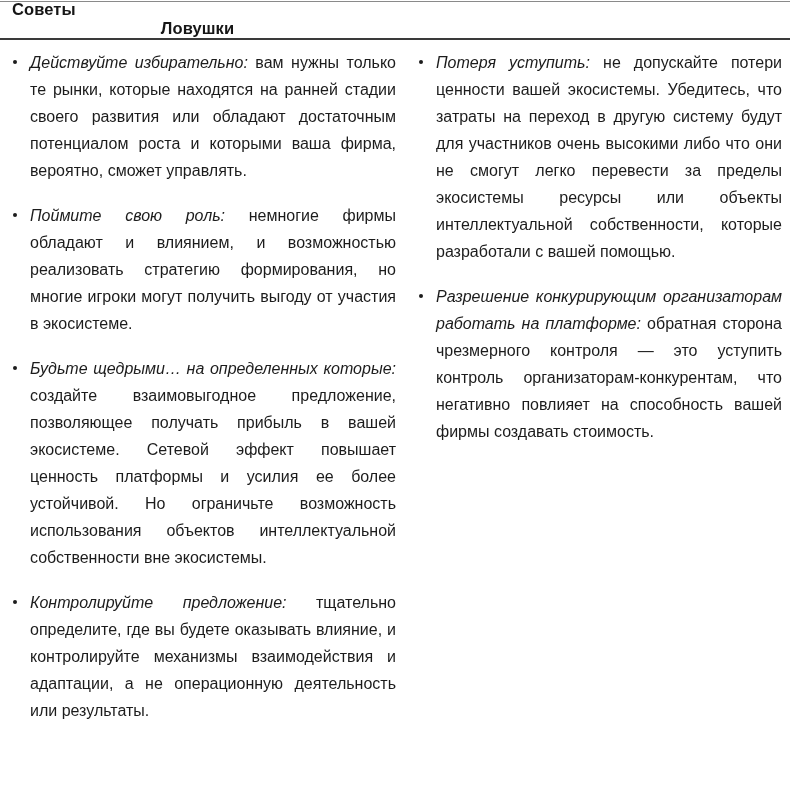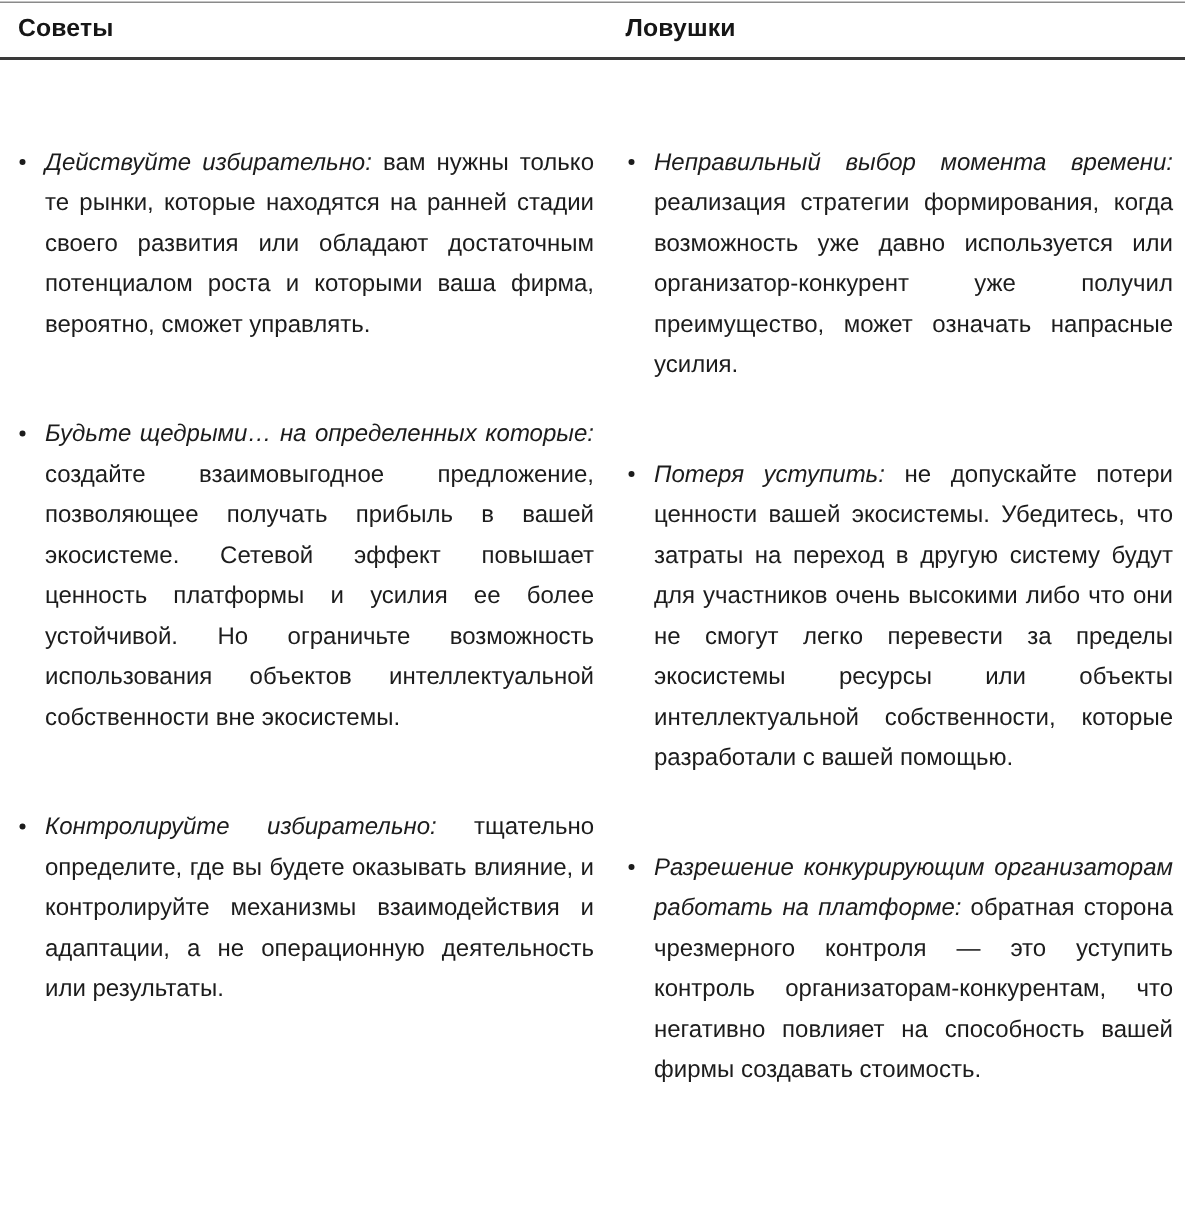--- a/index.html
+++ b/index.html
@@ -42,32 +42,33 @@
     background: #3a3a3a;
   }
 
   .header-row {
     position: absolute;
     left: 0;
     top: 0;
     width: 790px;
     height: 38px;
     display: flex;
+    flex-direction: column;
   }
   .header-cell {
     box-sizing: border-box;
     font-size: 16.5px;
     font-weight: bold;
     letter-spacing: 0.1px;
     color: #161616;
     display: flex;
     align-items: center;
   }
   .header-cell.left  { width: 406px; padding-left: 12px; }
-  .header-cell.right { width: 384px; padding-left: 11px; }
+  .header-cell.right { width: 384px; padding-left: 11px; justify-content: center; }
 
   .columns {
     position: absolute;
     left: 0;
     top: 40px;
     width: 790px;
     display: flex;
     align-items: flex-start;
   }
 
@@ -87,21 +88,20 @@
     position: relative;
     padding-left: 18px;
     margin-bottom: 18px;
     font-size: 16px;
     line-height: 27px;
     text-align: justify;
     text-justify: inter-word;
     color: #1c1c1c;
     -webkit-hyphens: none;
     hyphens: none;
-    margin-top: 46px;
   }
   li.bullet:last-child { margin-bottom: 0; }
 
   li.bullet > .dot {
     position: absolute;
     left: 1px;
     top: 11px;
     width: 4px;
     height: 4px;
     border-radius: 50%;
@@ -137,42 +137,42 @@
   <div class="columns">
 
     <div class="col left clipped">
       <ul class="bullets">
 
         <li class="bullet">
           <span class="dot"></span>
           <span class="lead">Действуйте избирательно:</span><span> вам нужны только те рынки, которые находятся на ранней стадии своего развития или обладают достаточным потенциалом роста и которыми ваша фирма, вероятно, сможет управлять.</span>
         </li>
 
+        <li class="bullet">
+          <span class="dot"></span>
+          <span class="lead">Поймите свою роль:</span><span> немногие фирмы обладают и влиянием, и возможностью реализовать стратегию формирования, но многие игроки могут получить выгоду от участия в экосистеме.</span>
+        </li>
 
         <li class="bullet">
           <span class="dot"></span>
           <span class="lead">Будьте щедрыми… на определенных которые:</span><span> создайте взаимовыгодное предложение, позволяющее получать прибыль в вашей экосистеме. Сетевой эффект повышает ценность платформы и усилия ее более устойчивой. Но ограничьте возможность использования объектов интеллектуальной собственности вне экосистемы.</span>
         </li>
 
 
         <li class="bullet">
           <span class="dot"></span>
-          <span class="lead">Контролируйте избирательно:</span><span> тщательно определите, где вы будете оказывать влияние, и контролируйте механизмы взаимодействия и адаптации, а не операционную деятельность или результаты.</span>
+          <span class="lead">Контролируйте предложение:</span><span> тщательно определите, где вы будете оказывать влияние, и контролируйте механизмы взаимодействия и адаптации, а не операционную деятельность или результаты.</span>
         </li>
 
       </ul>
     </div>
 
     <div class="col right clipped">
       <ul class="bullets">
 
-        <li class="bullet">
-          <span class="dot"></span>
-          <span class="lead">Неправильный выбор момента времени:</span><span> реализация стратегии формирования, когда возможность уже давно используется или организатор-конкурент уже получил преимущество, может означать напрасные усилия.</span>
-        </li>
 
         <li class="bullet">
           <span class="dot"></span>
           <span class="lead">Потеря уступить:</span><span> не допускайте потери ценности вашей экосистемы. Убедитесь, что затраты на переход в другую систему будут для участников очень высокими либо что они не смогут легко перевести за пределы экосистемы ресурсы или объекты интеллектуальной собственности, которые разработали с вашей помощью.</span>
         </li>
 
 
         <li class="bullet">
           <span class="dot"></span>
           <span class="lead">Разрешение конкурирующим организаторам работать на платформе:</span><span> обратная сторона чрезмерного контроля — это уступить контроль организаторам-конкурентам, что негативно повлияет на способность вашей фирмы создавать стоимость.</span>

